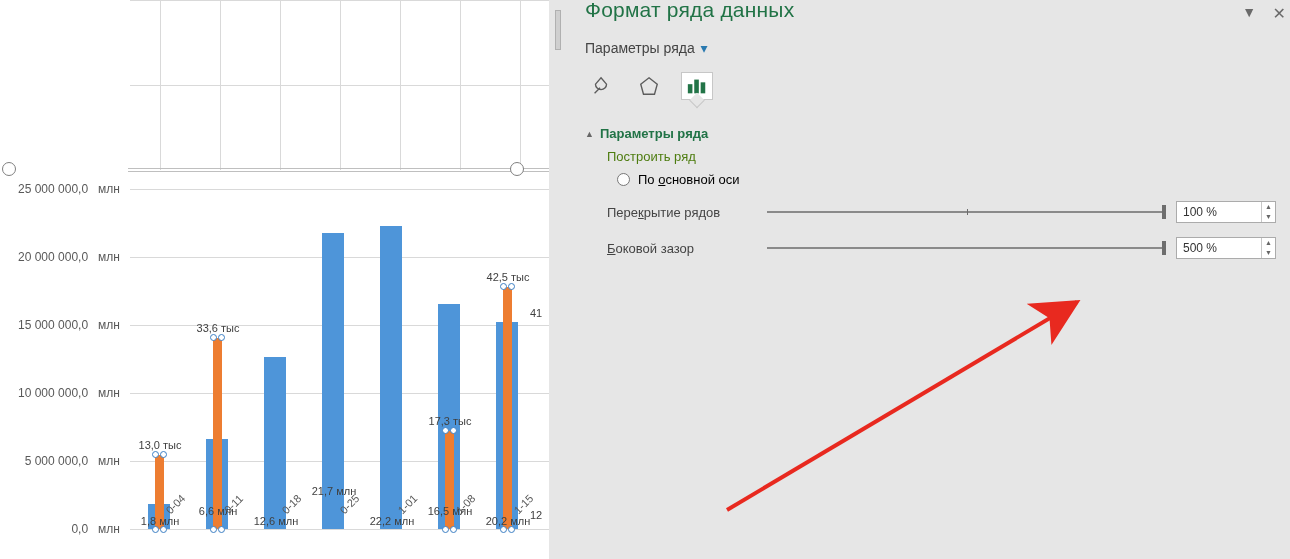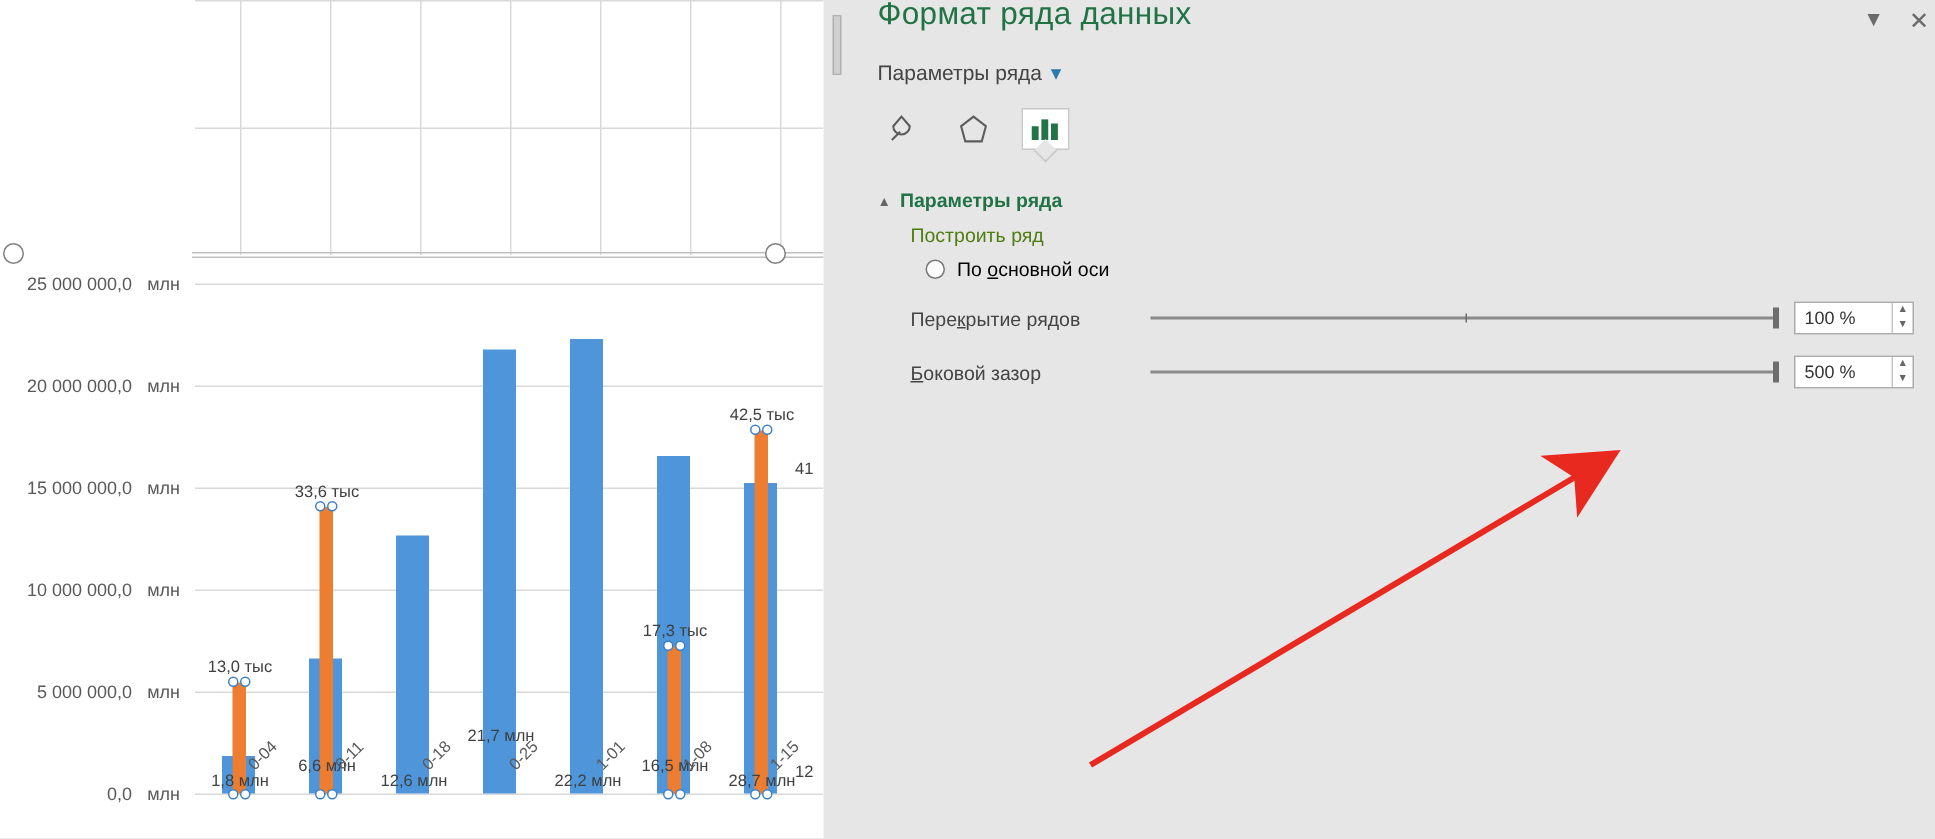--- a/index.html
+++ b/index.html
@@ -138,21 +138,21 @@
     flex: 1; height: 2px; background: #8a8a8a; position: relative;
   }
   .slider-thumb {
     position: absolute; top: -6px; width: 4px; height: 14px;
     background: #6d6d6d;
   }
   .slider-tick {
     position: absolute; top: -2px; width: 1px; height: 6px; background: #6d6d6d;
   }
   .spinner {
-    width: 80px; height: 22px; background: #ffffff;
+    width: 100px; height: 22px; background: #ffffff;
     border: 1px solid #ababab; display: flex; align-items: center; gap: 13px;
   }
   .spinner span { flex: 1; padding-left: 6px; font-size: 12px; color: #333; }
   .spinner .arrows {
     width: 14px; height: 100%; display: flex; flex-direction: column;
     border-left: 1px solid #c7c7c7;
   }
   .spinner .arrows div {
     flex: 1; font-size: 7px; text-align: center; color: #666; line-height: 9px;
   }
@@ -257,21 +257,21 @@
 
       <div class="col-group" style="left:348px">
         <div class="bar-blue" style="height:207px"></div>
         <div class="bar-orange" style="height:242px">
           <div class="sel-dot" style="left:-3px;top:-4px"></div>
             <div class="sel-dot" style="right:-3px;top:-4px"></div>
           <div class="sel-dot" style="left:-3px;bottom:-4px"></div>
             <div class="sel-dot" style="right:-3px;bottom:-4px"></div>
         </div>
         <div class="data-label" style="left:-5px;bottom:246px">42,5 тыс</div>
-        <div class="data-label" style="left:-5px;bottom:2px">28,7 млн</div>
+        <div class="data-label" style="left:-5px;bottom:2px">20,2 млн</div>
         <div class="x-label" style="left:20px">1-15</div>
       </div>
 
       <div class="data-label" style="left:400px;bottom:240px;width:20px;text-align:left">41</div>
       <div class="data-label" style="left:400px;bottom:38px;width:20px;text-align:left">12</div>
     </div>
   </div>
 
   <div class="splitter">
     <div class="thumb"></div>

